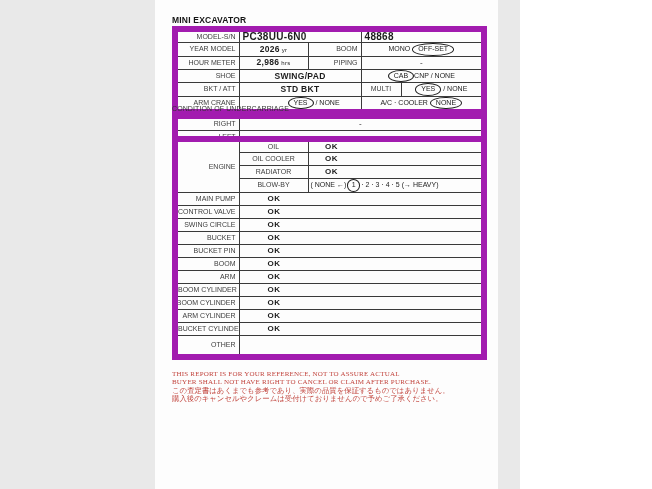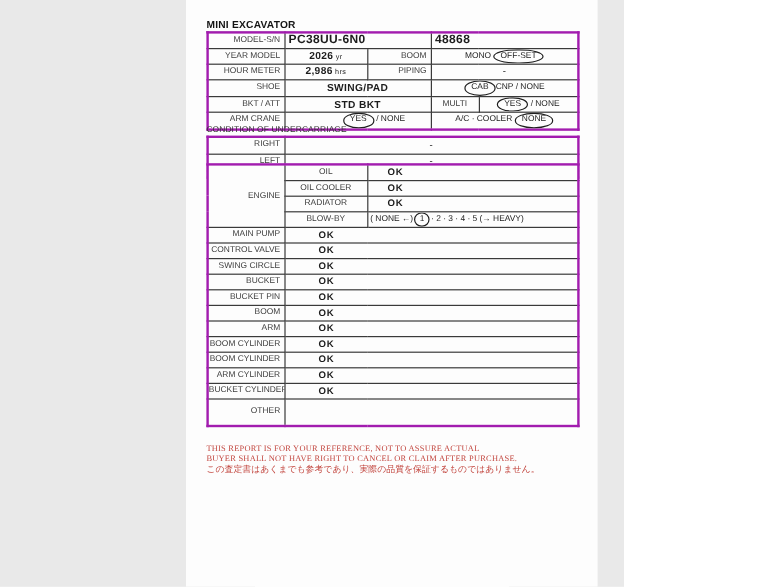--- a/index.html
+++ b/index.html
@@ -2,21 +2,21 @@
 <html><head>
 <meta charset="utf-8">
 <style>
   html,body{margin:0;padding:0;}
   .stage{position:relative;width:520px;height:489px;background:#e9e9e9;overflow:hidden;
          font-family:"Liberation Sans","DejaVu Sans",sans-serif;}
   .page{position:absolute;left:155px;top:0;width:343px;height:489px;background:#fdfdfd;}
   .title{position:absolute;left:17px;top:15px;font-size:8.5px;font-weight:bold;color:#141414;
          border-bottom:1.5px solid #141414;padding-bottom:1px;letter-spacing:.2px;white-space:nowrap;}
   table{border-collapse:collapse;table-layout:fixed;position:absolute;left:17px;background:#fdfdfd;}
-  .t{border:2px solid #a21caf;}
+  .t{border:6px solid #a21caf;}
   td{border:1.5px solid #3a3a3a;padding:0;font-size:8px;line-height:10px;color:#1c1c1c;
      overflow:hidden;white-space:nowrap;vertical-align:middle;}
   .t1{top:26px;width:309px;}
   .t2{top:113px;width:309px;}
   .t3{top:136px;width:309px;}
   .t1 tr,.t3 tr{height:13px;}
   .t2 tr{height:14px;}
   .t2 tr.thin{height:6px;}
   .t3 tr.other{height:22px;}
   .lab{font-size:7px;color:#3d3d3d;text-align:right;padding-right:3px;}
@@ -187,16 +187,17 @@
         <td class="lab">OTHER</td>
         <td colspan="2"></td>
       </tr>
     </tbody>
       </table>
 
     <div class="footer">
       <div class="fl-en">THIS REPORT IS FOR YOUR REFERENCE, NOT TO ASSURE ACTUAL</div>
       <div class="fl-en">BUYER SHALL NOT HAVE RIGHT TO CANCEL OR CLAIM AFTER PURCHASE.</div>
       <div class="fl-jp">この査定書はあくまでも参考であり、実際の品質を保証するものではありません。</div>
+      <div class="fl-jp">購入後のキャンセルやクレームは受付けておりませんので予めご了承ください。</div>
     </div>
 
   </div>
 </div>
 
 </body></html>

